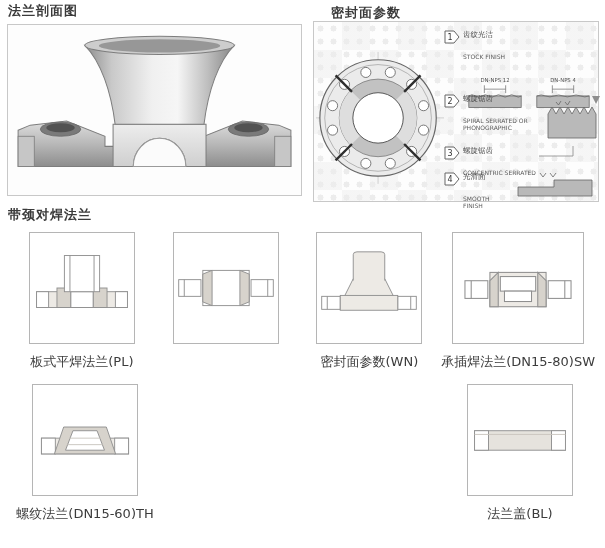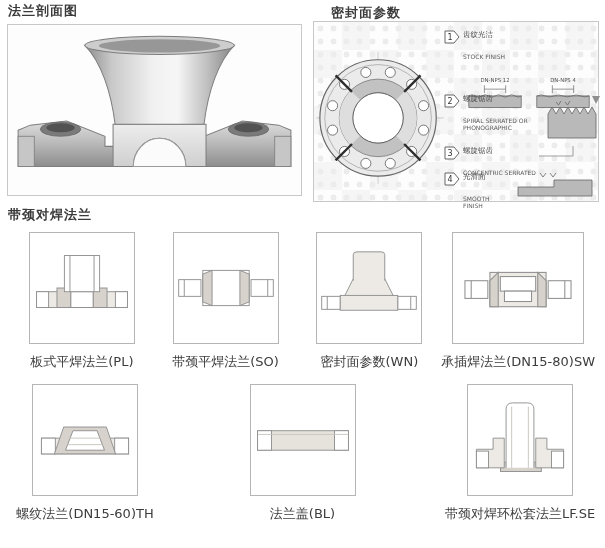--- a/index.html
+++ b/index.html
@@ -228,21 +228,20 @@
       <svg width="102" height="104" viewBox="0 0 110 100" stroke="#8f8f8f" stroke-width="1" fill="none">
         <rect x="4" y="41" width="24" height="18" fill="#fff"></rect>
         <rect x="82" y="41" width="24" height="18" fill="#fff"></rect>
         <line x1="10" y1="41" x2="10" y2="59"></line>
           <line x1="100" y1="41" x2="100" y2="59"></line>
         <rect x="30" y="31" width="50" height="38" fill="#fff"></rect>
         <path d="M30,35 L40,31 L40,69 L30,65 Z" fill="#d7d3cc"></path>
         <path d="M80,35 L70,31 L70,69 L80,65 Z" fill="#d7d3cc"></path>
       </svg>
     </div>
-    <div class="caption">带颈平焊法兰(SO)</div>
   </div>
 
   <div class="cell">
     <div class="dbox">
       <svg width="102" height="104" viewBox="0 0 110 100" stroke="#8f8f8f" stroke-width="1" fill="none">
         <rect x="4" y="59" width="20" height="14" fill="#fff"></rect>
         <rect x="86" y="59" width="20" height="14" fill="#fff"></rect>
         <line x1="10" y1="59" x2="10" y2="73"></line>
           <line x1="100" y1="59" x2="100" y2="73"></line>
         <polygon points="38,40 72,40 82,60 28,60" fill="#edeae5"></polygon>
@@ -294,30 +293,15 @@
       <svg width="102" height="104" viewBox="0 0 110 100" stroke="#8f8f8f" stroke-width="1" fill="none">
         <rect x="6" y="40" width="98" height="21" fill="#e6e3dd"></rect>
         <rect x="6" y="40" width="15" height="21" fill="#fff"></rect>
         <rect x="89" y="40" width="15" height="21" fill="#fff"></rect>
         <line x1="6" y1="44" x2="104" y2="44" stroke="#c9c5be"></line>
       </svg>
     </div>
     <div class="caption">法兰盖(BL)</div>
   </div>
 
-  <div class="cell">
-    <div class="dbox">
-      <svg width="102" height="104" viewBox="0 0 110 100" stroke="#8f8f8f" stroke-width="1" fill="none">
-        <rect x="34" y="74" width="44" height="10" fill="#d7d3cc"></rect>
-        <path d="M8,60 h18 v-12 h12 v32 H8 Z" fill="#edeae5"></path>
-        <path d="M102,60 h-18 v-12 h-12 v32 h30 Z" fill="#edeae5"></path>
-        <rect x="8" y="62" width="13" height="18" fill="#fff"></rect>
-        <rect x="89" y="62" width="13" height="18" fill="#fff"></rect>
-        <path d="M40,80 V17 q0,-7 7,-7 h16 q7,0 7,7 v63" fill="#fff"></path>
-        <line x1="46" y1="14" x2="46" y2="80" stroke="#c9c5be"></line>
-        <line x1="64" y1="14" x2="64" y2="80" stroke="#c9c5be"></line>
-      </svg>
-    </div>
-    <div class="caption">带颈对焊环松套法兰LF.SE</div>
-  </div>
 
 
 </div>
 
 </body></html>

